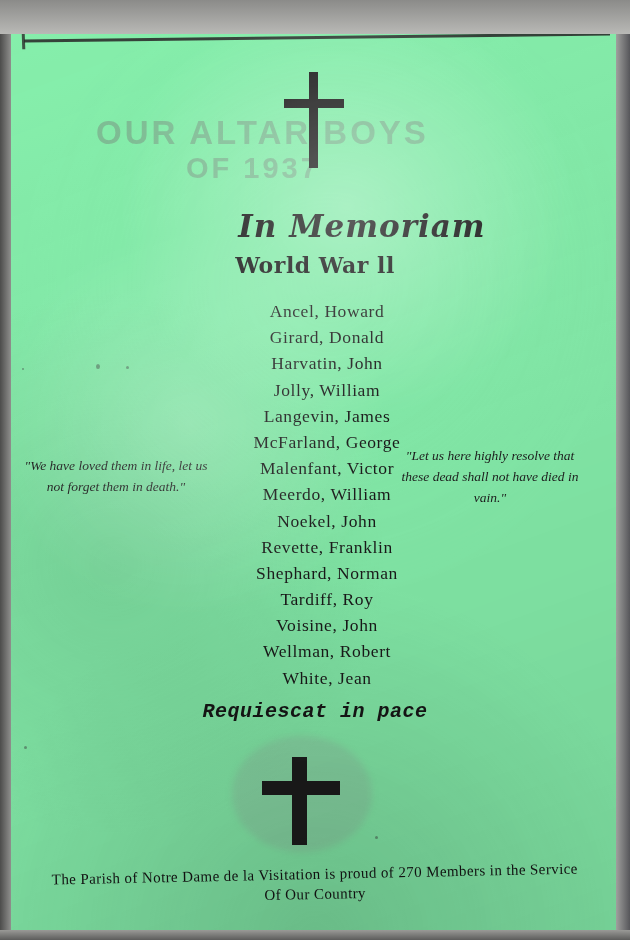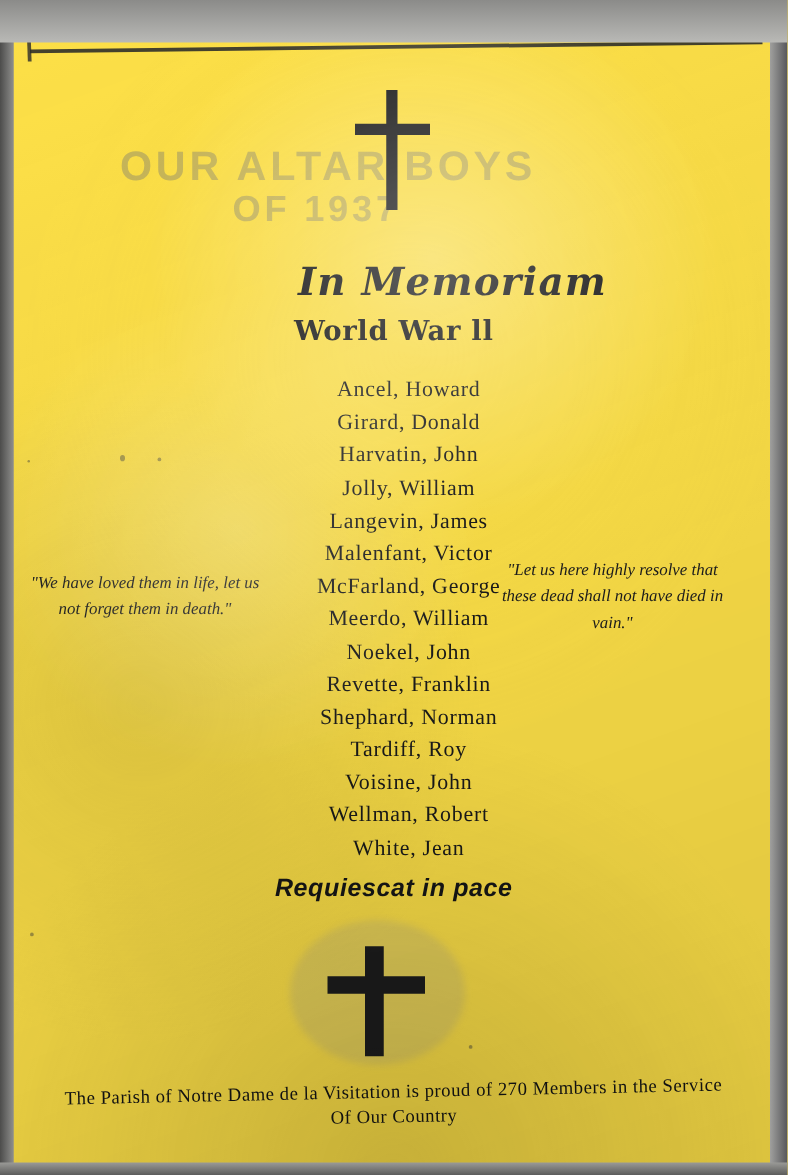--- a/index.html
+++ b/index.html
@@ -14,21 +14,21 @@
     overflow: hidden;
   }
 
   
   #page {
     position: absolute;
     left: 0;
     top: 0;
     width: 630px;
     height: 940px;
-    background: #fde047;
+    background: #86efac;
     overflow: hidden;
   }
 
   
   #lighting {
     position: absolute;
     inset: 0;
     pointer-events: none;
     background:
       radial-gradient(ellipse 70% 48% at 52% 30%, rgba(255,255,255,0.30), rgba(255,255,255,0.0) 70%),
@@ -182,21 +182,21 @@
     text-align: center;
   }
   #quote-left  { left: 18px;  top: 455px; width: 196px; }
   #quote-right { left: 392px; top: 445px; width: 196px; }
 
   #requiescat {
     position: absolute;
     left: 0; top: 700px;
     width: 630px;
     text-align: center;
-    font-family: Liberation Sans, sans-serif;
+    font-family: Liberation Mono, monospace;
     font-weight: bold;
     font-style: italic;
     font-size: 20px;
     letter-spacing: 0.5px;
     color: #161616;
   }
 
   
   #footer {
     position: absolute;
@@ -237,22 +237,22 @@
 
   <div id="title-memoriam">In Memoriam</div>
   <div id="title-war">World War ll</div>
 
   <div id="names">
     <div class="name">Ancel, Howard</div>
     <div class="name">Girard, Donald</div>
     <div class="name">Harvatin, John</div>
     <div class="name">Jolly, William</div>
     <div class="name">Langevin, James</div>
+    <div class="name">McFarland, George</div>
     <div class="name">Malenfant, Victor</div>
-    <div class="name">McFarland, George</div>
     <div class="name">Meerdo, William</div>
     <div class="name">Noekel, John</div>
     <div class="name">Revette, Franklin</div>
     <div class="name">Shephard, Norman</div>
     <div class="name">Tardiff, Roy</div>
     <div class="name">Voisine, John</div>
     <div class="name">Wellman, Robert</div>
     <div class="name">White, Jean</div>
   </div>
 

